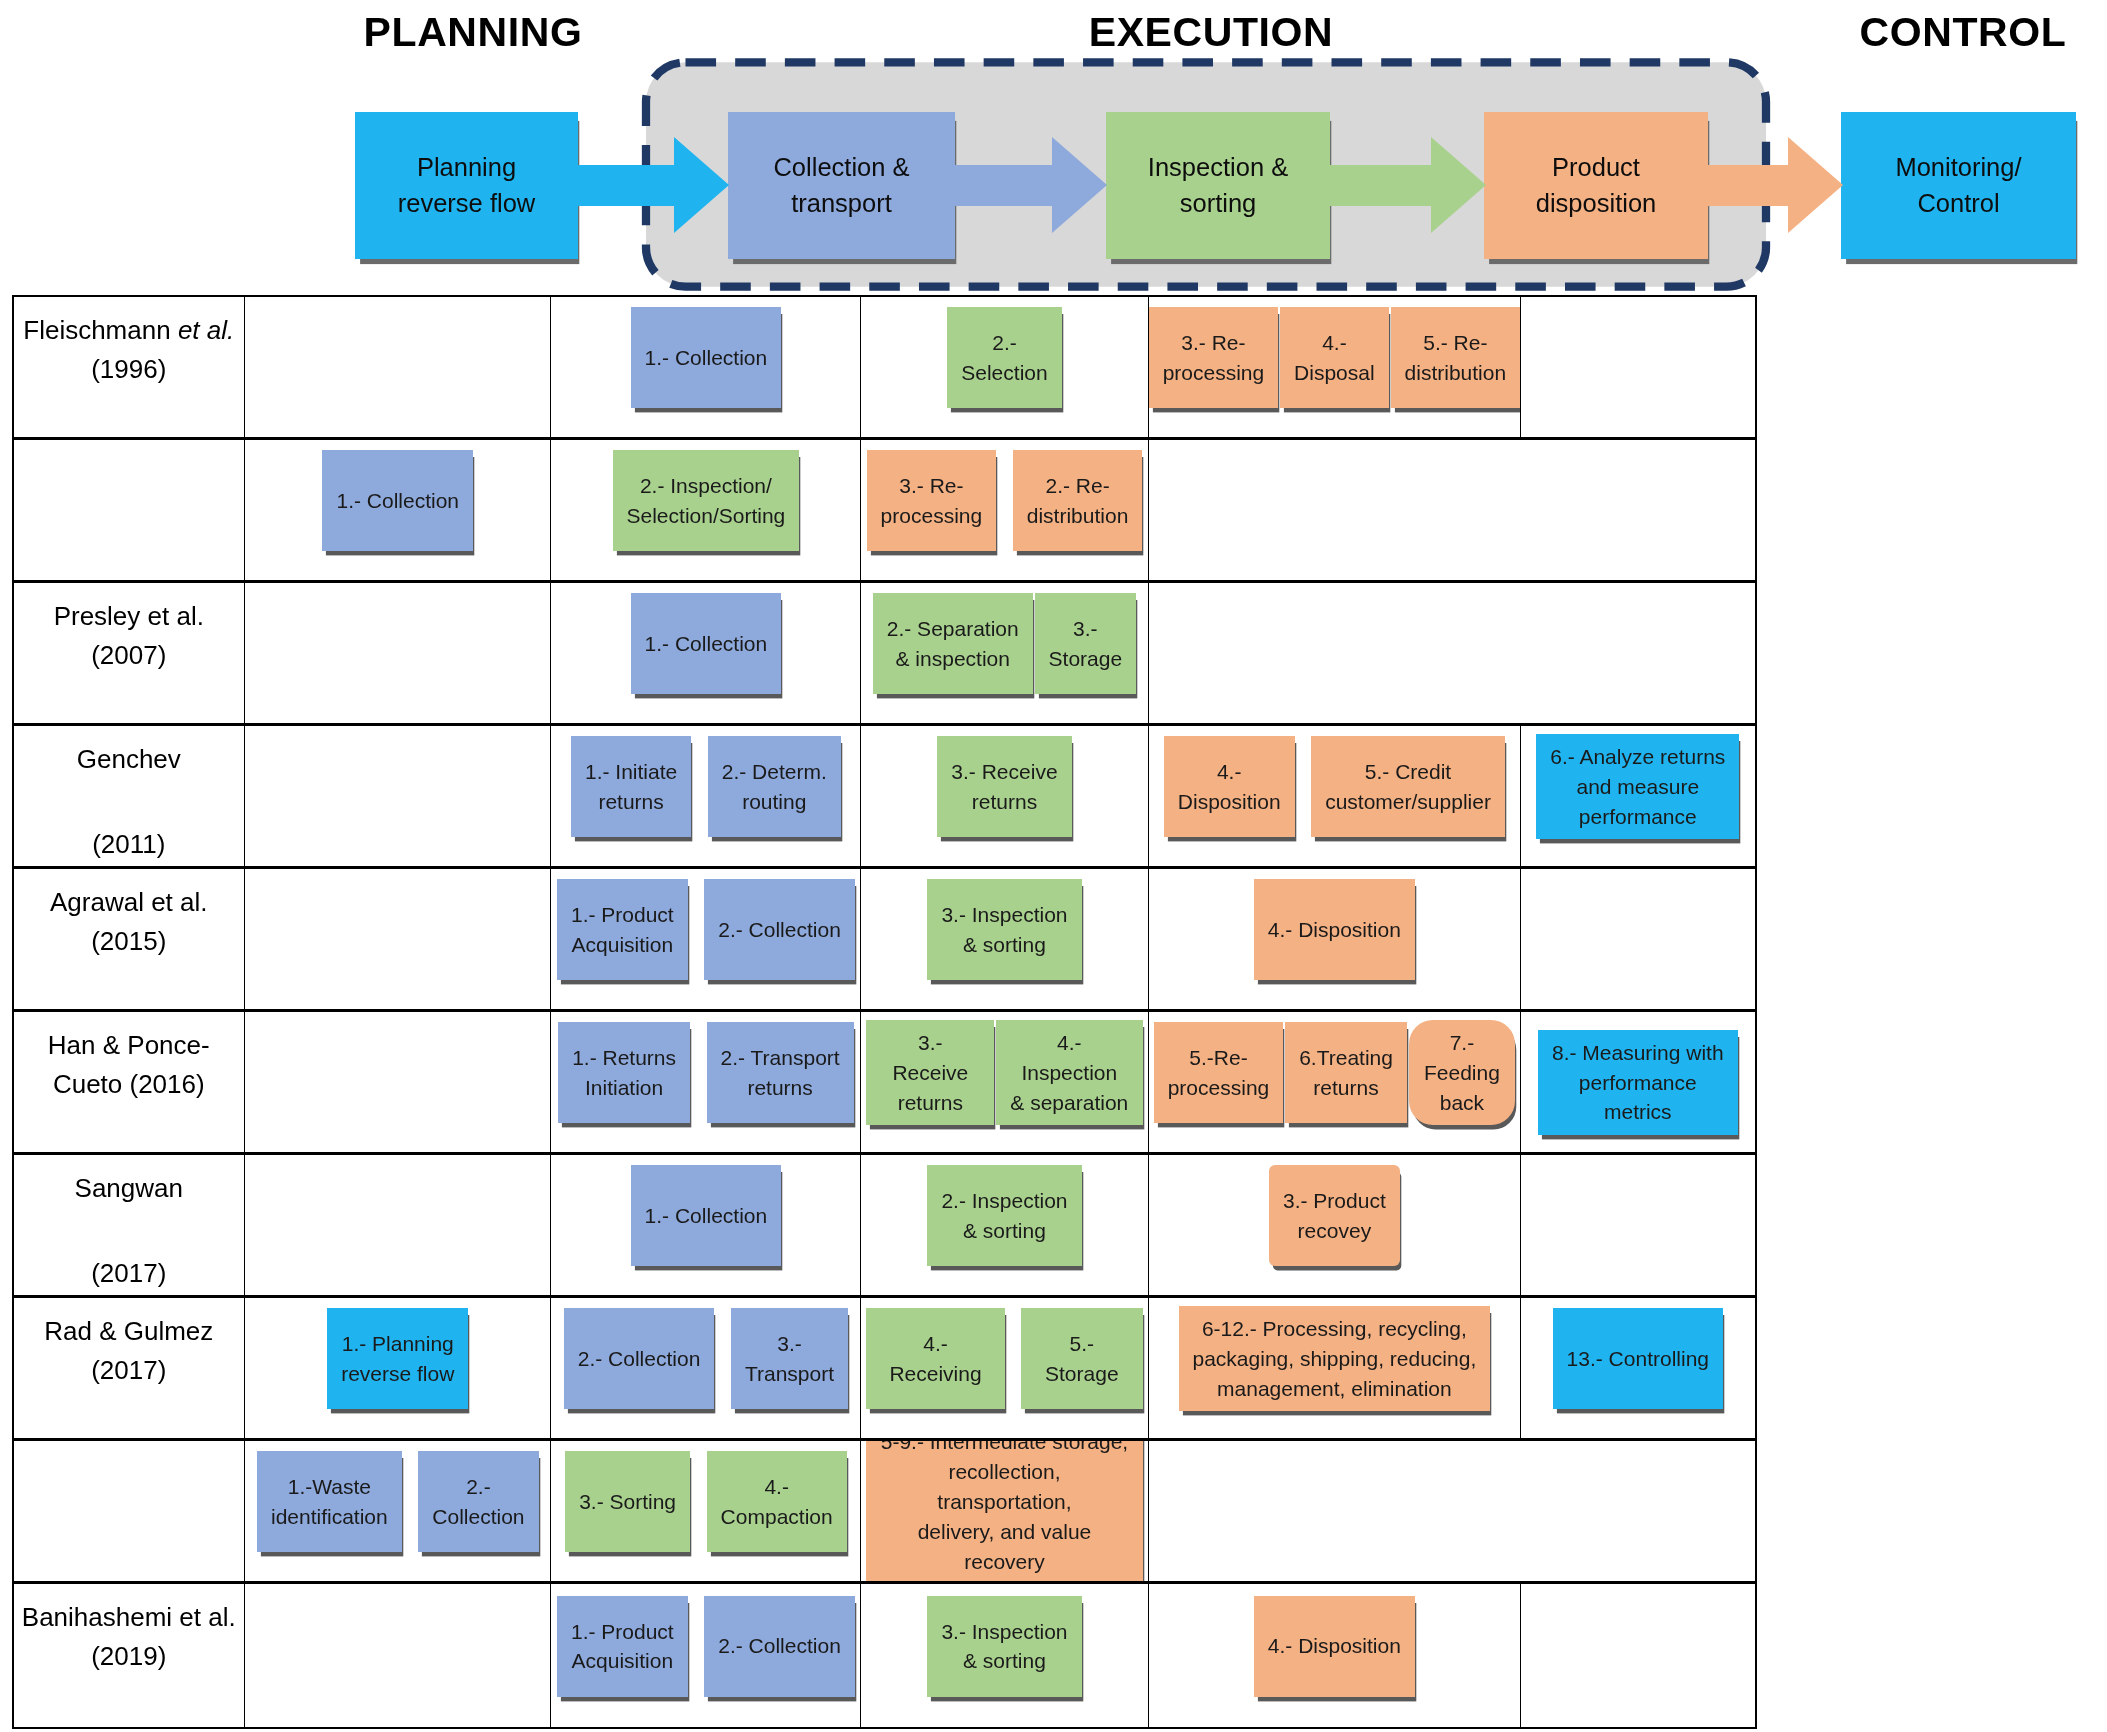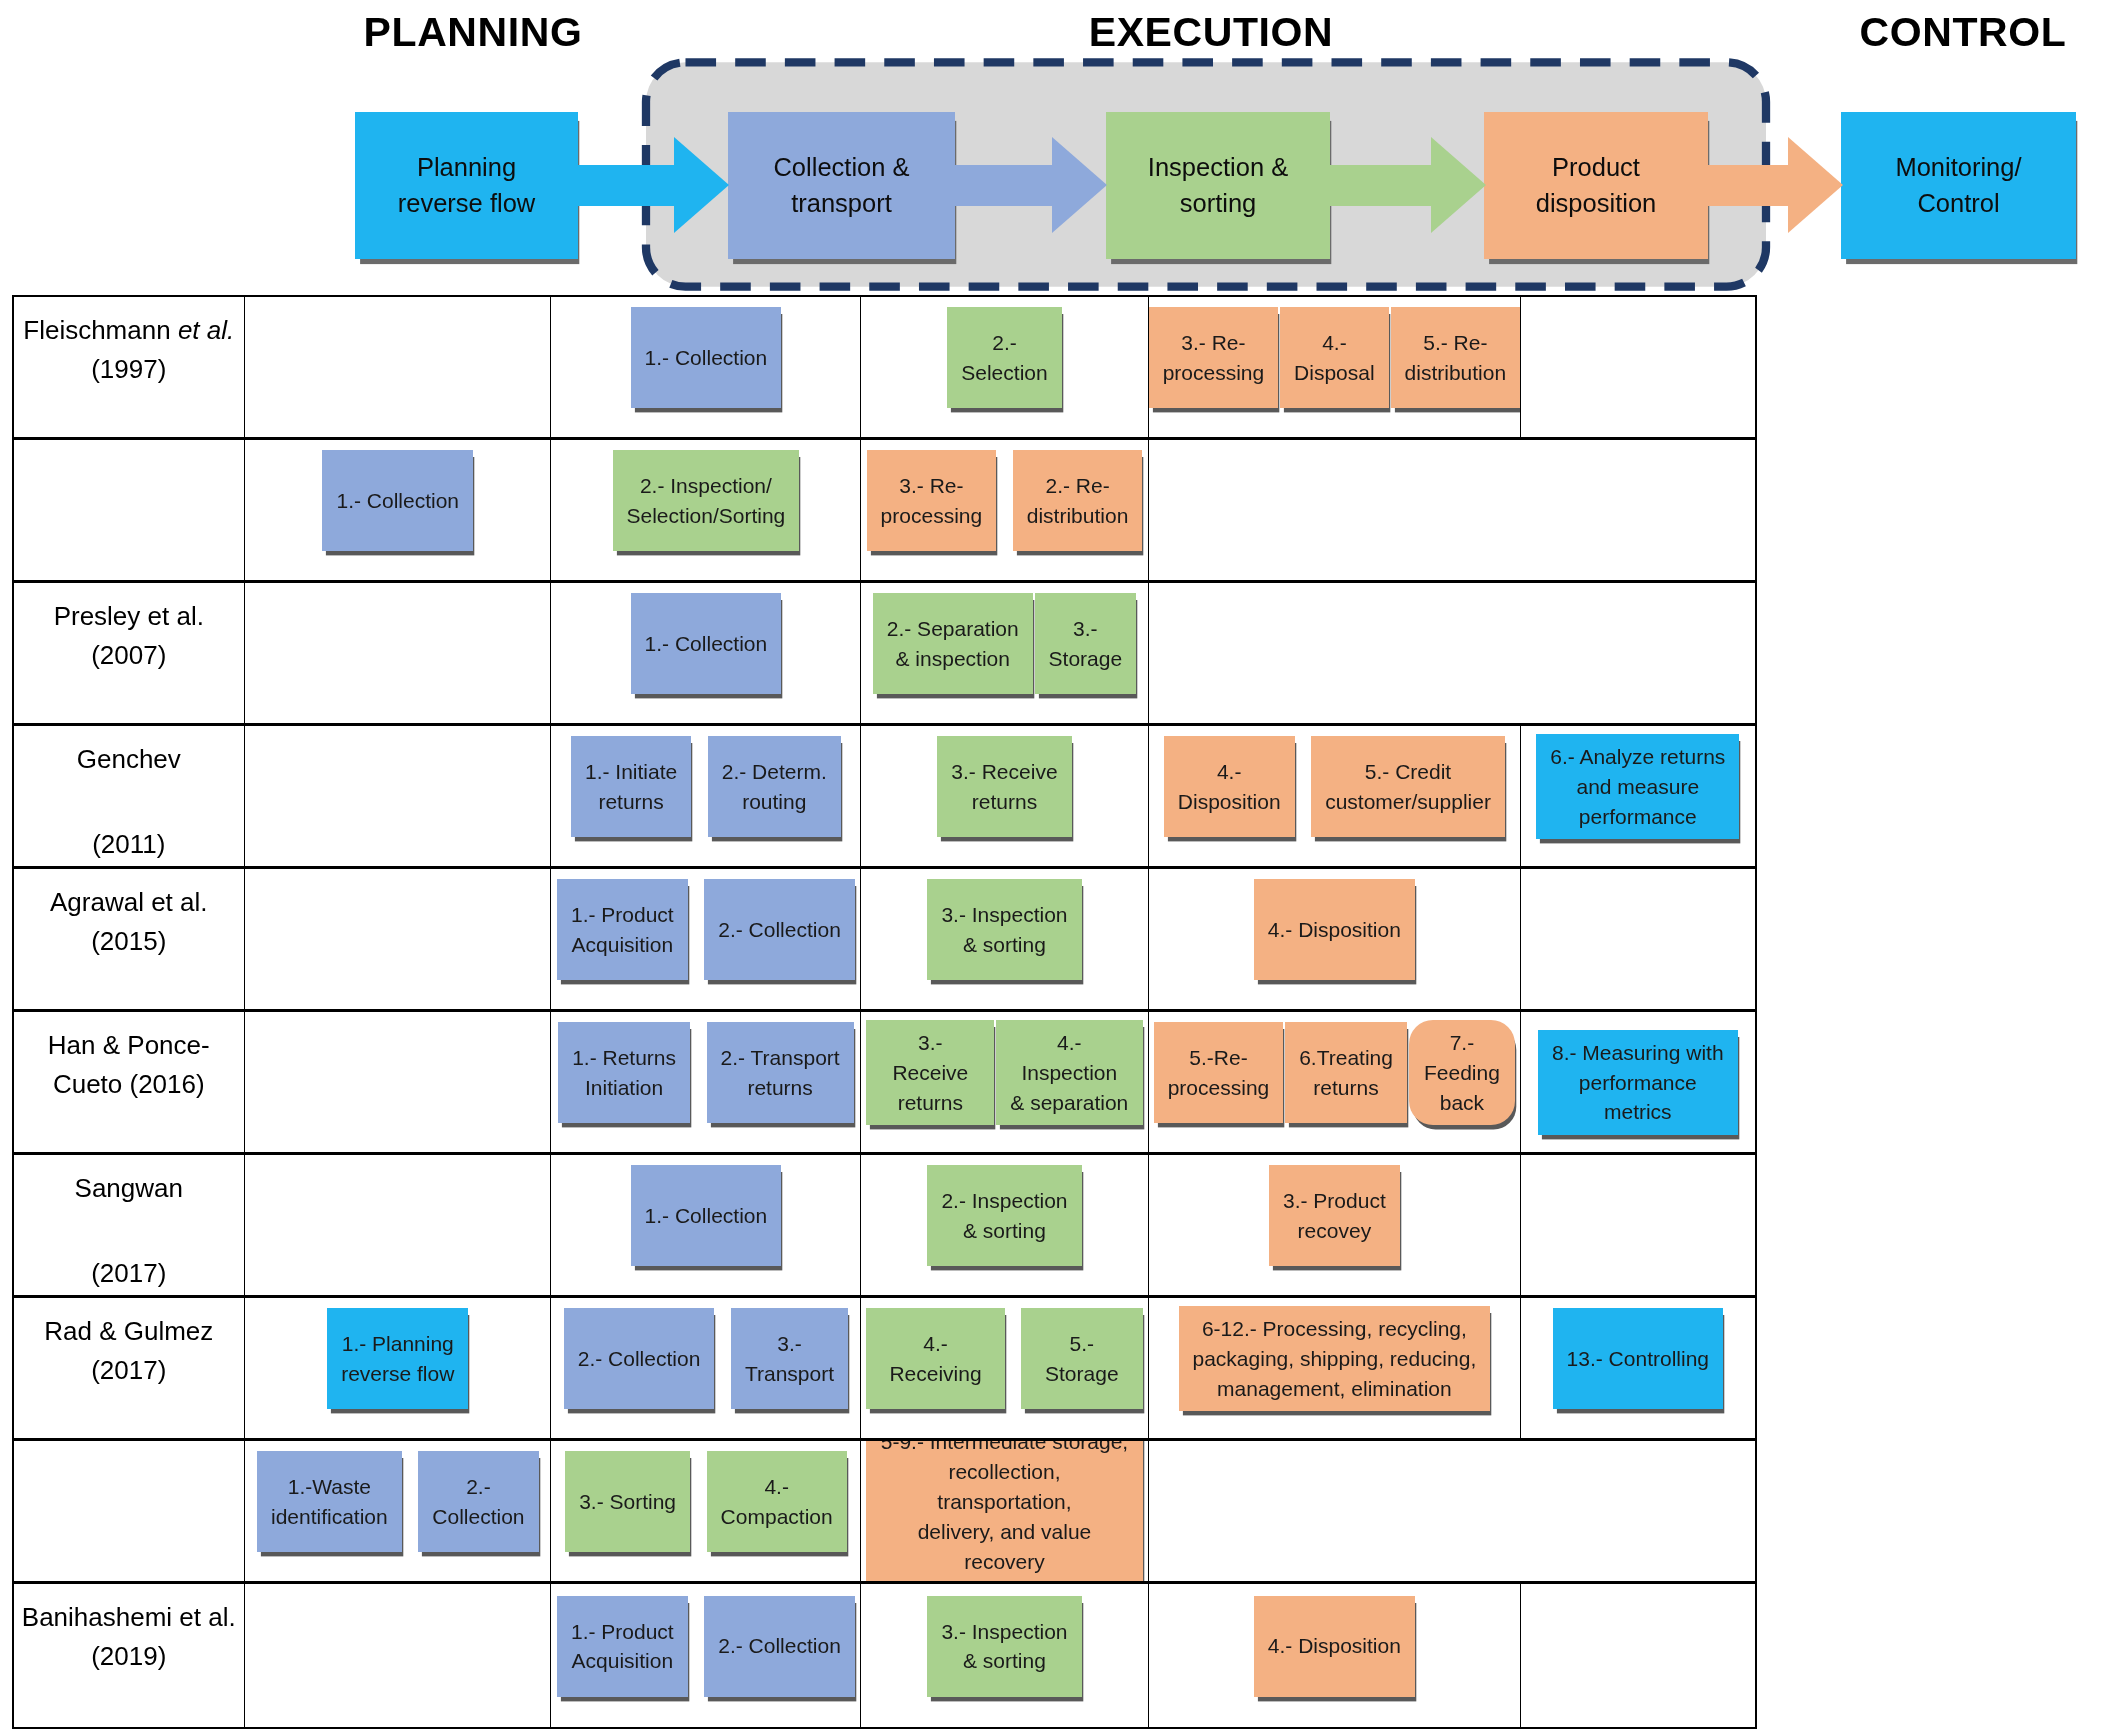--- a/index.html
+++ b/index.html
@@ -95,21 +95,21 @@
   </div>
 <div class="arrow" style="left:1706px; top:185px;">
     <div class="arrow-body" style="width: 82px; background: rgb(244, 177, 131);"></div>
     <div class="arrow-head" style="border-left-color: rgb(244, 177, 131);"></div>
   </div>
 
 <div id="table">
     <div class="trow">
       <div class="tcell author-cell">
         <div>Fleischmann <i>et al.</i></div>
-        <div class="author-line2">(1997)</div>
+        <div class="author-line2">(1996)</div>
       </div>
       <div class="tcell"></div>
       <div class="tcell">
         <div class="pbox" style="background: rgb(142, 169, 219);">1.- Collection</div>
       </div>
       <div class="tcell">
         <div class="pbox" style="background: rgb(169, 209, 142);">2.-
 Selection</div>
       </div>
       <div class="tcell tight">
@@ -243,21 +243,21 @@
       </div>
       <div class="tcell"></div>
       <div class="tcell">
         <div class="pbox" style="background: rgb(142, 169, 219);">1.- Collection</div>
       </div>
       <div class="tcell">
         <div class="pbox" style="background: rgb(169, 209, 142);">2.- Inspection
 &amp; sorting</div>
       </div>
       <div class="tcell">
-        <div class="pbox" style="background: rgb(244, 177, 131);">3.- Product
+        <div class="pbox" style="background: rgb(244, 177, 131); border-radius: 6px;">3.- Product
 recovey</div>
       </div>
       <div class="tcell"></div>
     </div>
     <div class="trow">
       <div class="tcell author-cell">
         <div>Rad &amp; Gulmez</div>
         <div class="author-line2">(2017)</div>
       </div>
       <div class="tcell">

